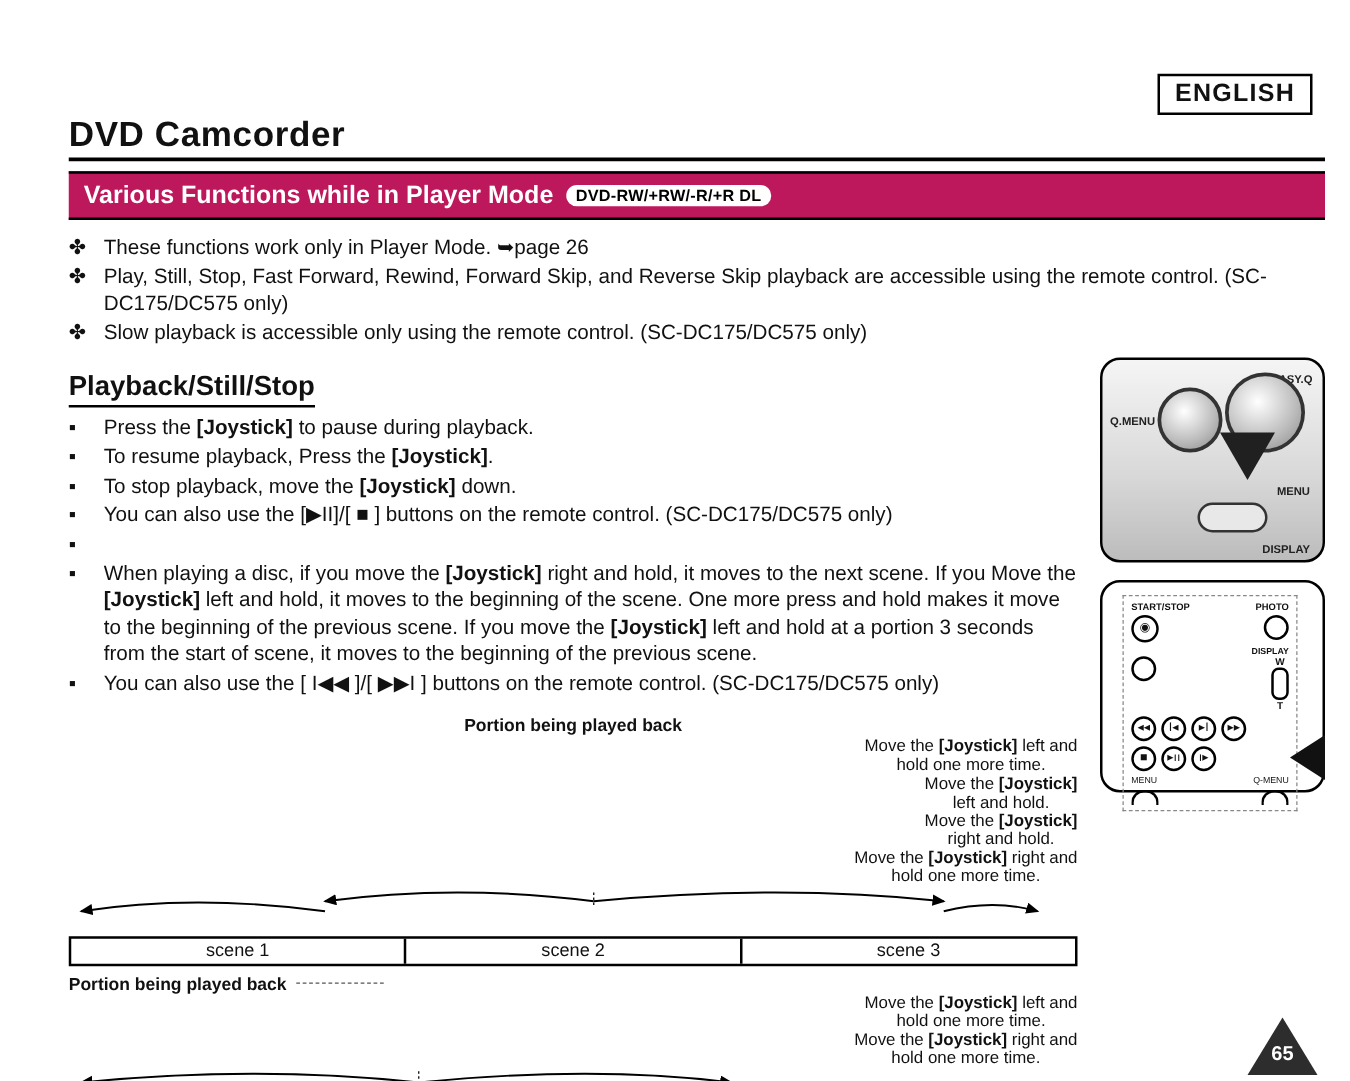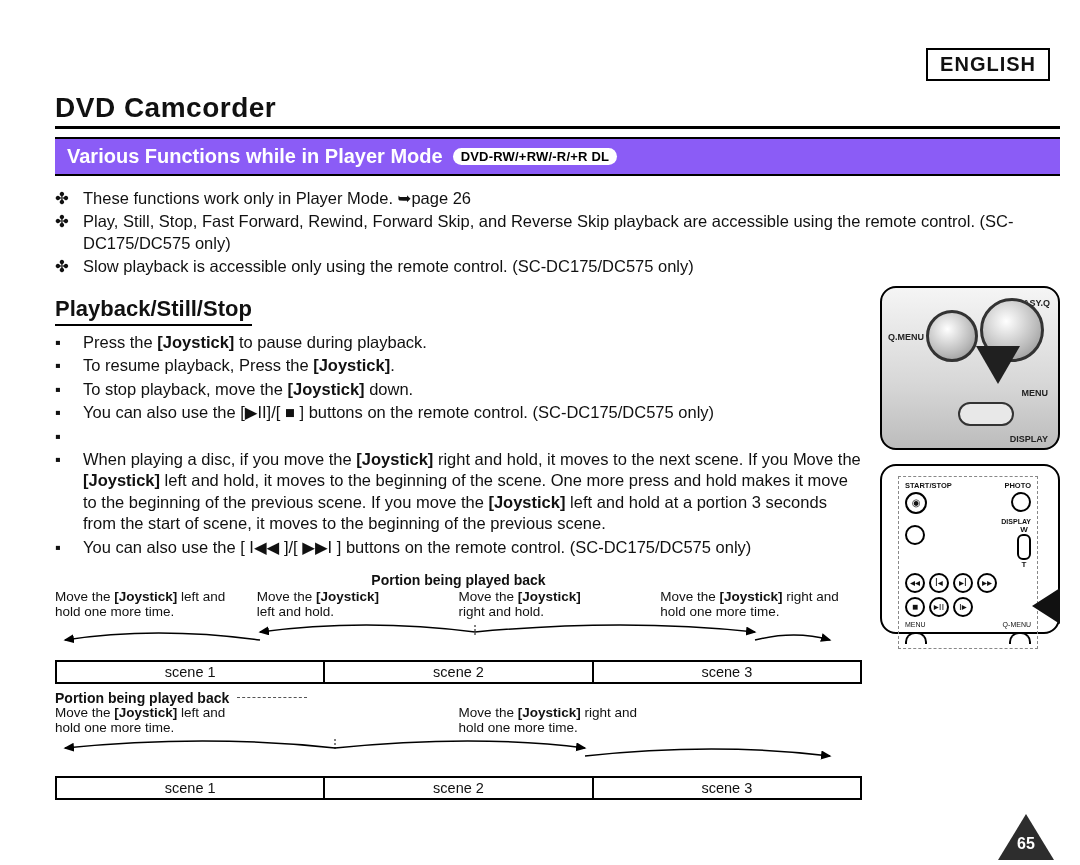--- a/index.html
+++ b/index.html
@@ -15,42 +15,42 @@
   }
   .page {
     position: relative;
     width: 1080px;
     height: 865px;
     padding: 40px 20px 10px 55px;
     box-sizing: border-box;
   }
   .lang-box {
     position: absolute;
-    top: 48px;
+    top: 59px;
     right: 30px;
     border: 2px solid #000;
     padding: 3px 12px;
     font-size: 20px;
     font-weight: bold;
     letter-spacing: 1px;
   }
   .title {
     font-size: 28px;
     font-weight: bold;
     margin-top: 52px;
     margin-bottom: 2px;
     letter-spacing: .5px;
   }
   .title-underline {
     border-top: 3px solid #000;
     margin-bottom: 8px;
     width: 100%;
   }
   .banner {
-    background: #8b5cf6;
+    background: #be185d;
     color: #fff;
     font-size: 20px;
     font-weight: bold;
     padding: 6px 12px;
     border-top: 2px solid #000;
     border-bottom: 2px solid #000;
     display: flex;
     align-items: center;
     gap: 10px;
     margin-bottom: 12px;
@@ -160,21 +160,21 @@
     border-bottom:18px solid transparent;
     border-right:28px solid #111;
   }
   .remote .round-bottom{display:flex;gap:2px;margin-top:4px}
   .remote .half{width:18px;height:10px;border:2px solid #000;border-bottom:none;border-radius:10px 10px 0 0}
 
   
   .diagrams { margin-top: 14px; font-size: 13.5px; }
   .dia-caption { text-align:center; font-weight:bold; font-size:14px; margin-bottom:2px;}
   .dia-row {
-    display:flex; align-items:flex-end; text-align:left;
+    display:flex; align-items:flex-end; text-align:center;flex-direction:column;
   }
   .dia-cell { flex:1; }
   .dia-cell .lab { line-height:1.1; font-size:13.5px;}
   .scene-bar {
     display:flex;
     border:2px solid #000000;
     border-bottom:2px solid #000;
     margin-top:10px;
     margin-bottom:4px;
   }

